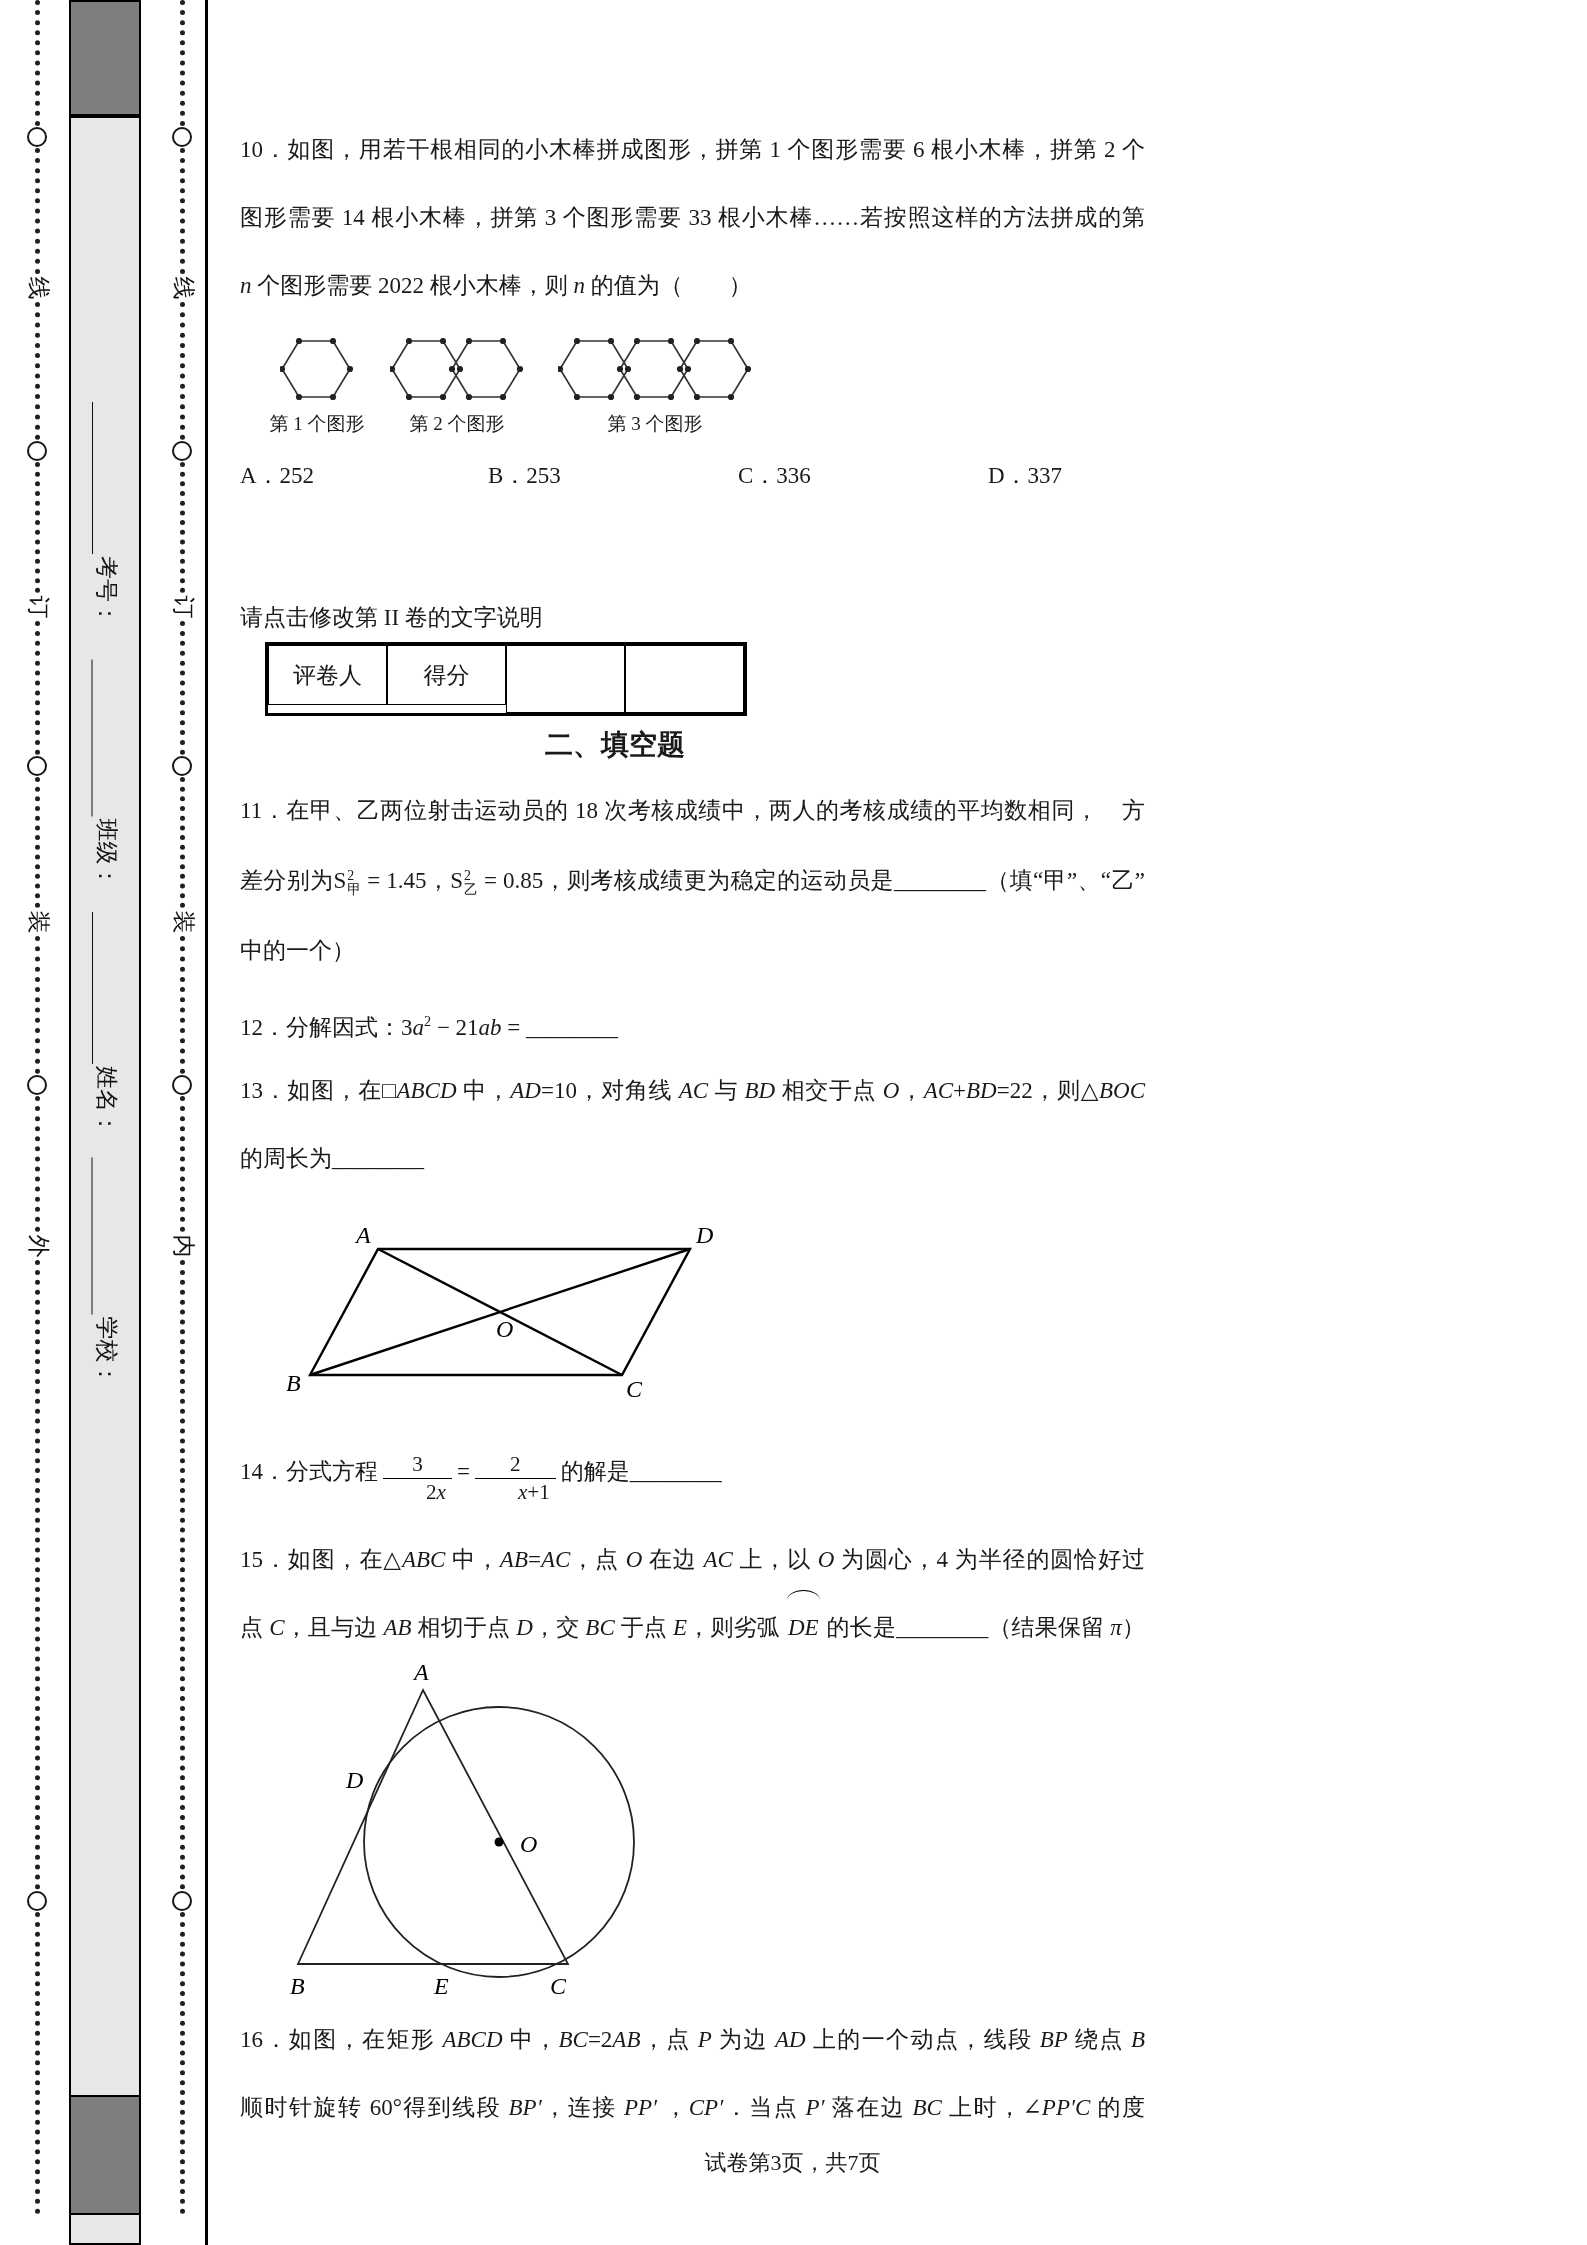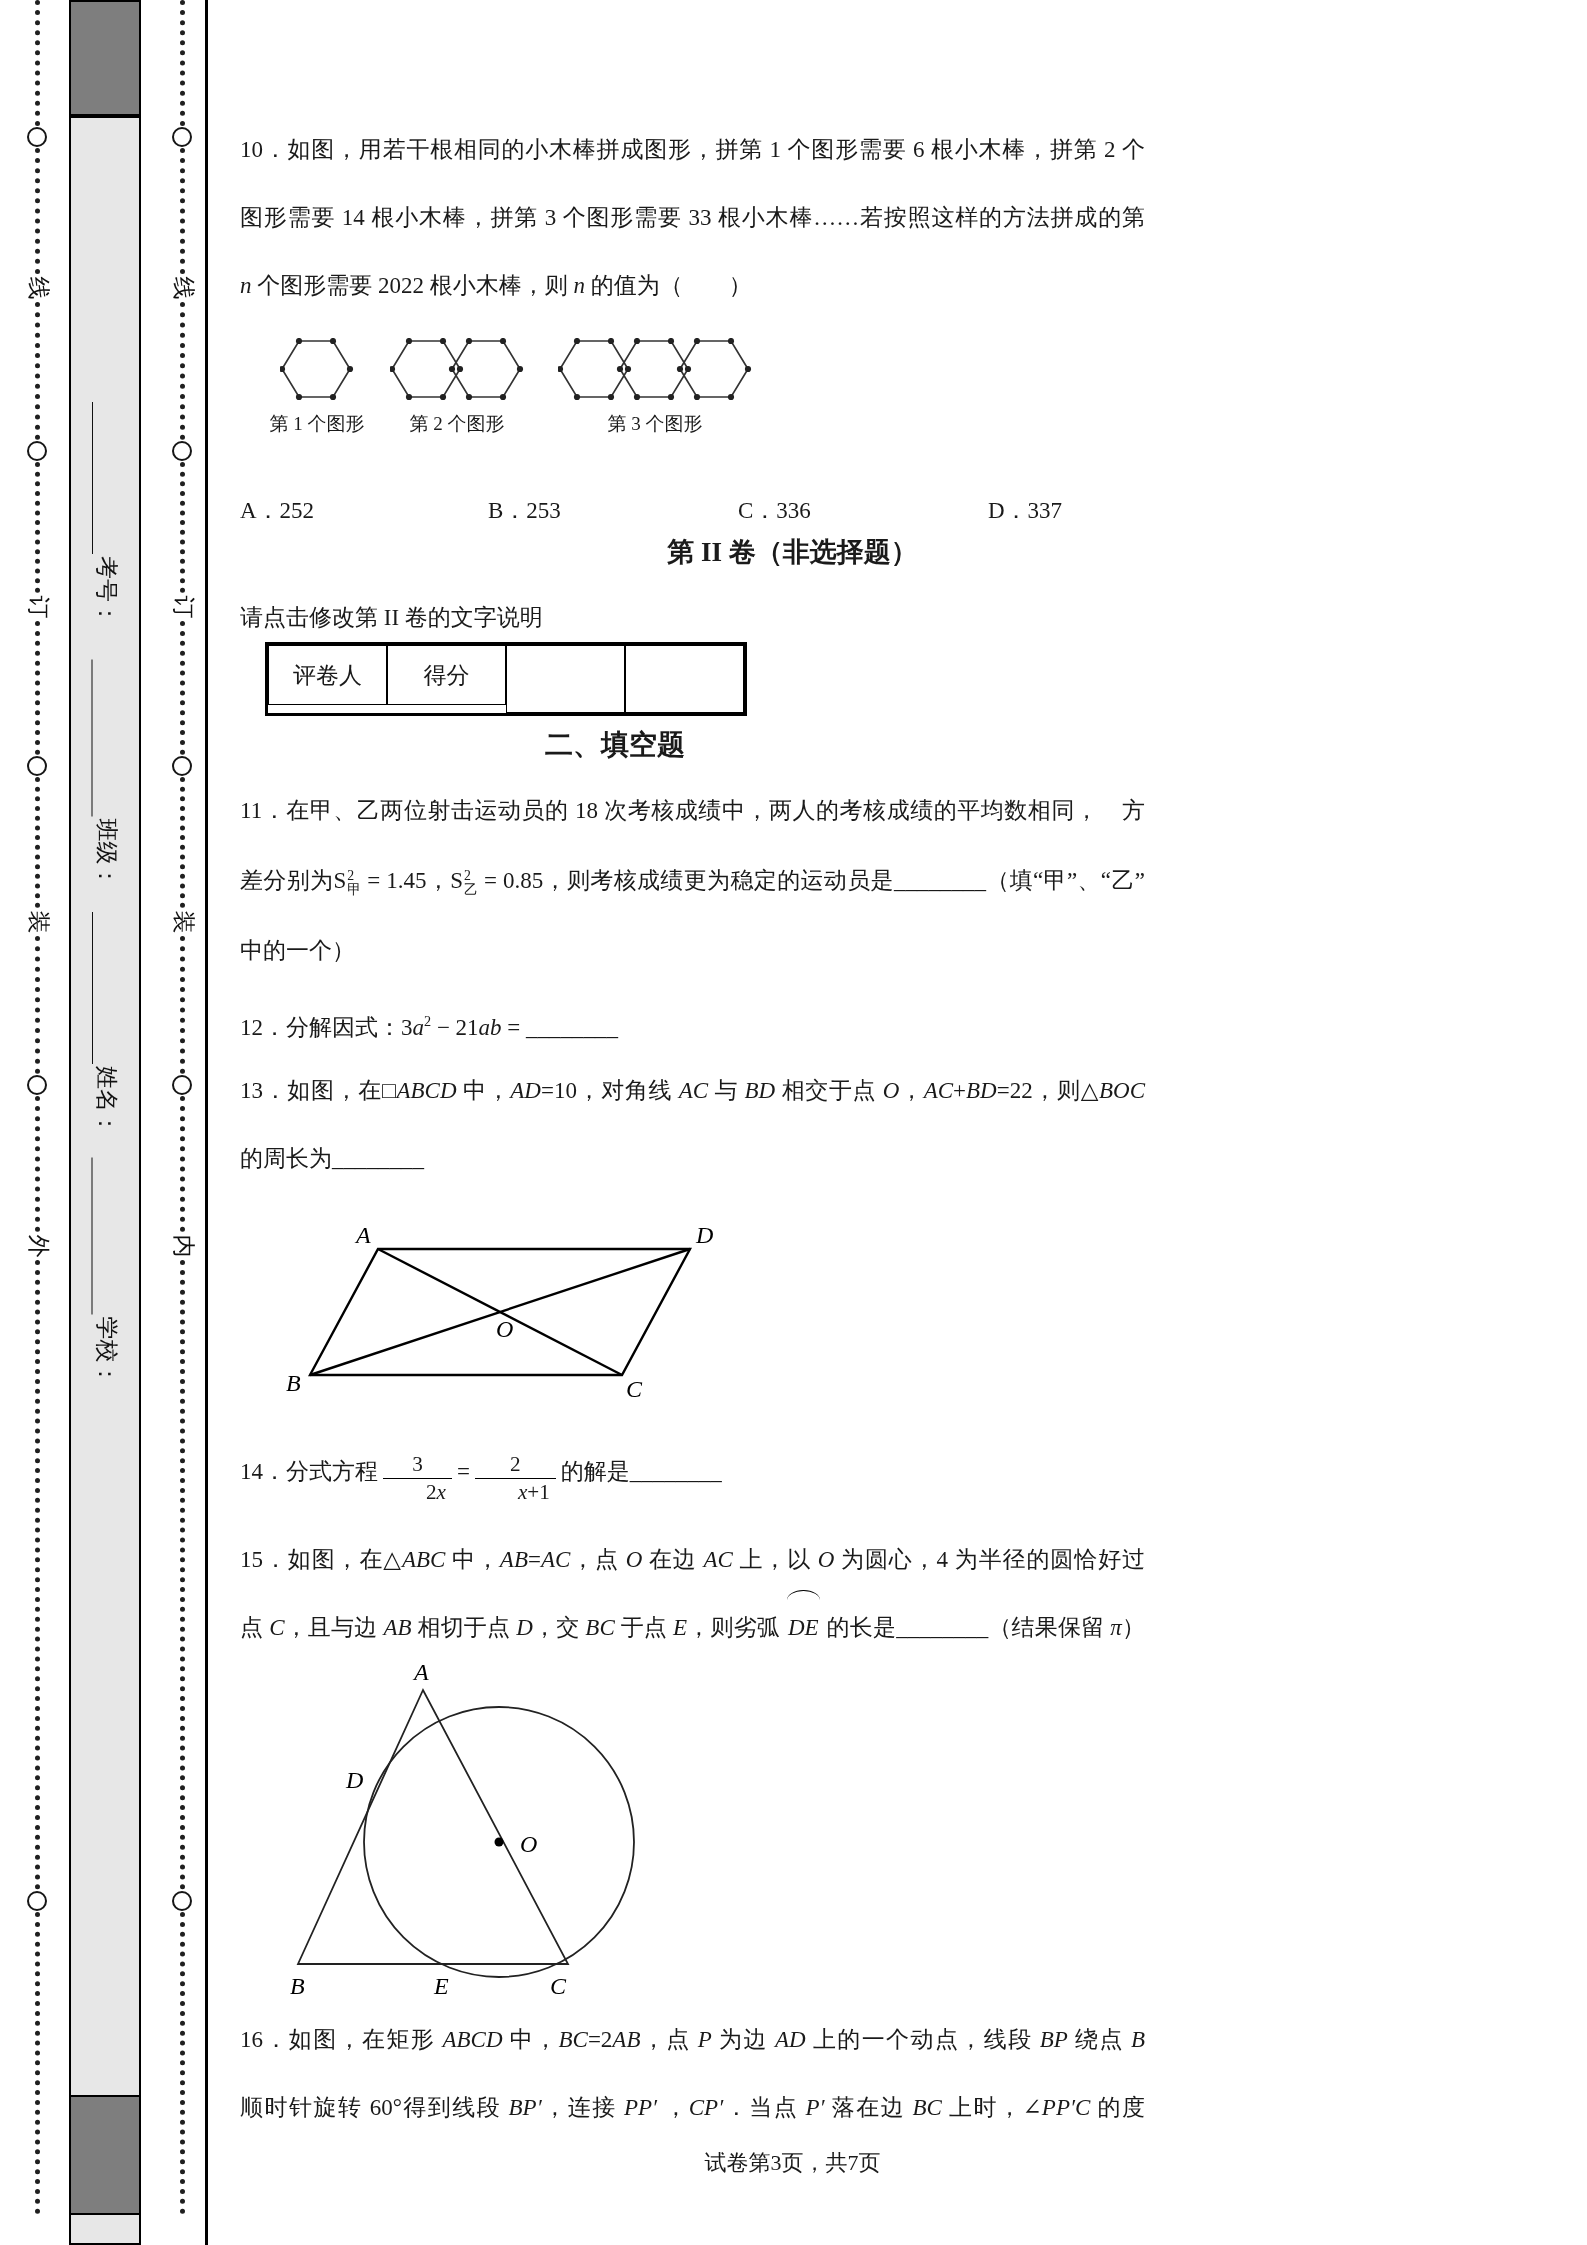--- a/index.html
+++ b/index.html
@@ -186,28 +186,27 @@
         <circle cx="173" cy="59" r="3.1"></circle>
           <circle cx="139" cy="59" r="3.1"></circle>
           <circle cx="122" cy="31" r="3.1"></circle>
       </g>
     </svg>
     <div class="figcap" style="left:262px;top:412px;width:110px;">第 1 个图形</div>
     <div class="figcap" style="left:402px;top:412px;width:110px;">第 2 个图形</div>
     <div class="figcap" style="left:600px;top:412px;width:110px;">第 3 个图形</div>
   </div>
 
-  <div class="blk opts" style="left:240px;top:491px;">
+  <div class="blk opts" style="left:240px;top:456px;">
     <span style="width:248px;">A．252</span>
     <span style="width:250px;">B．253</span>
     <span style="width:250px;">C．336</span>
     <span>D．337</span>
   </div>
 
-  <div class="blk hdr" style="left:240px;top:530px;">第 II 卷（非选择题）</div>
   <div class="blk note" style="left:240px;top:598px;">请点击修改第 II 卷的文字说明</div>
 
   <div class="gtable">
     <div class="grow gr1">
       <div class="gcell">评卷人</div>
       <div class="gcell">得分</div>
     </div>
     <div class="grow gr2">
       <div class="gcell"></div>
       <div class="gcell"></div>

